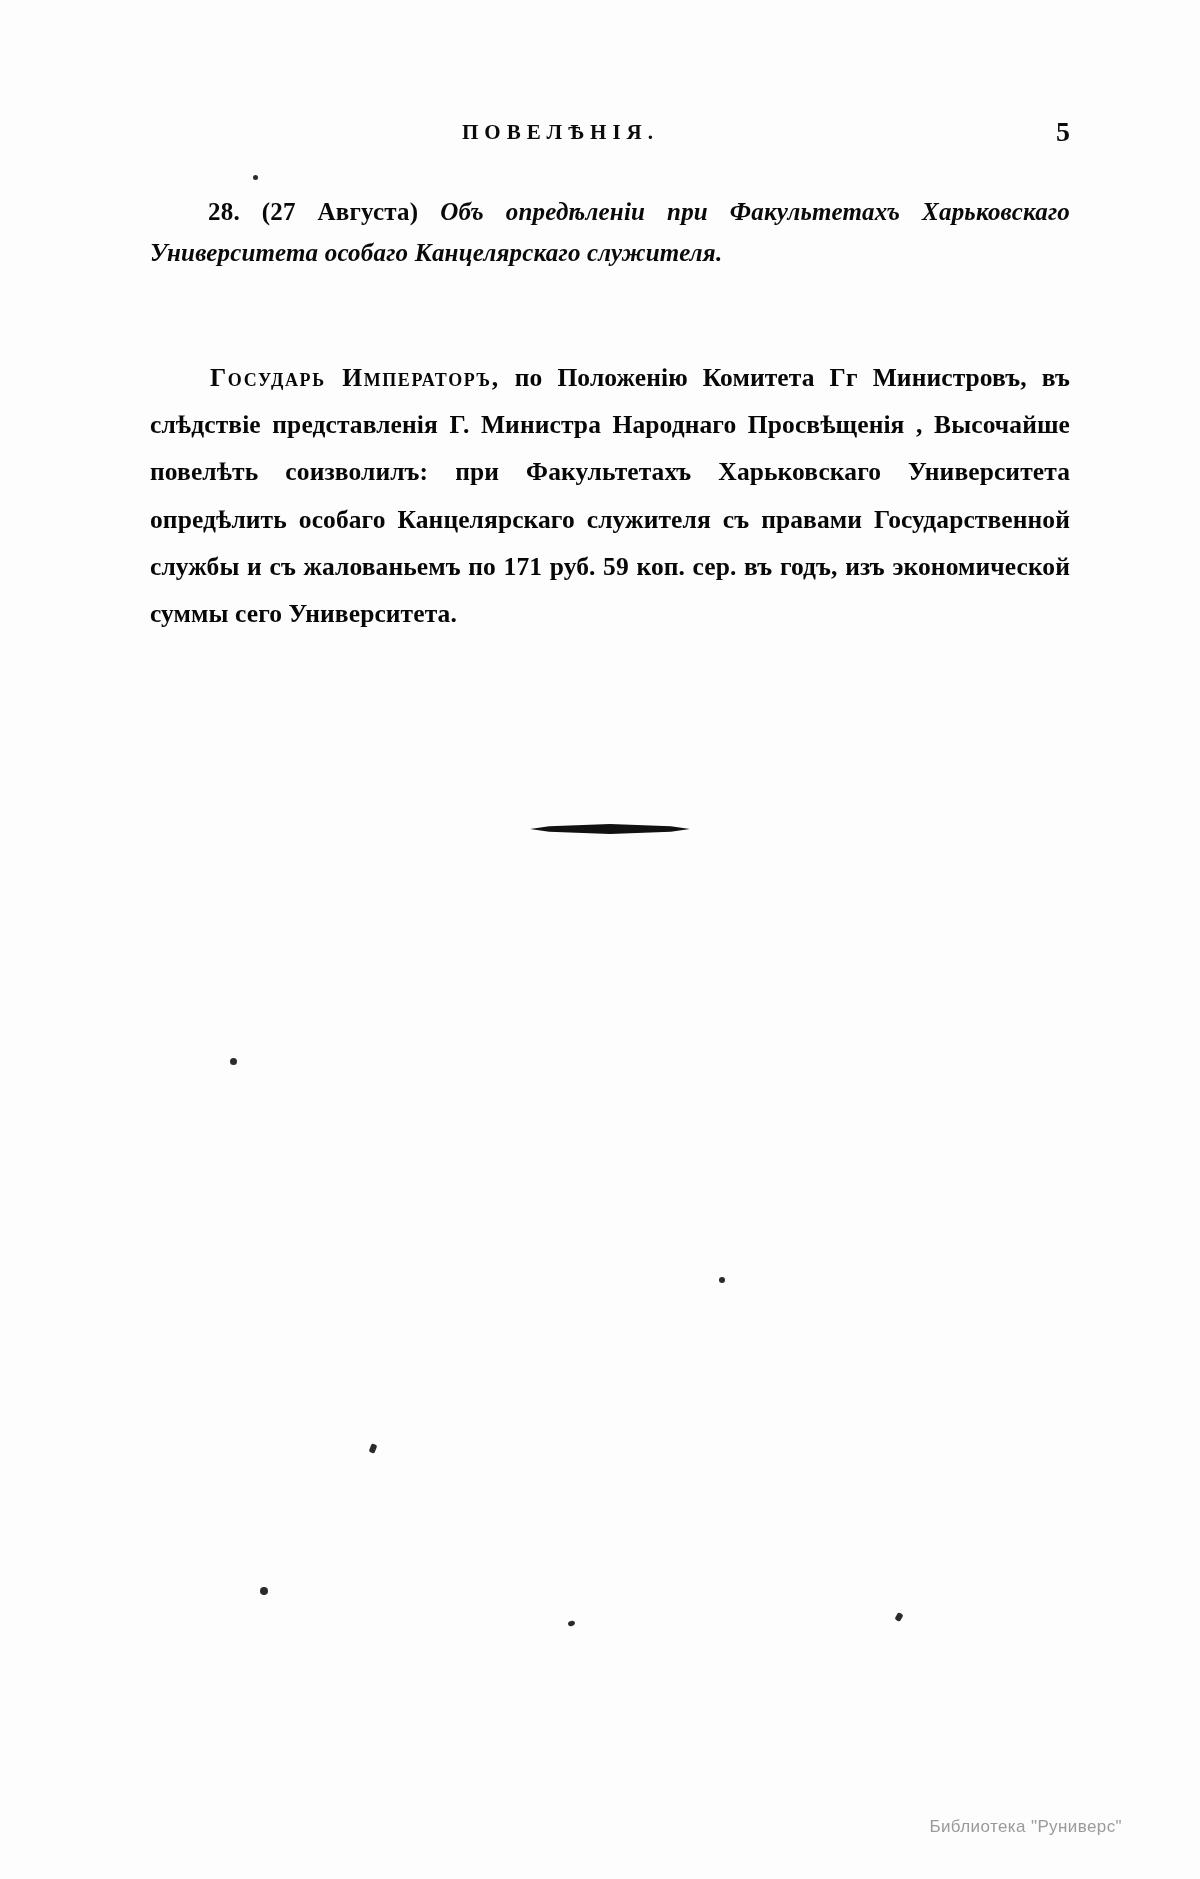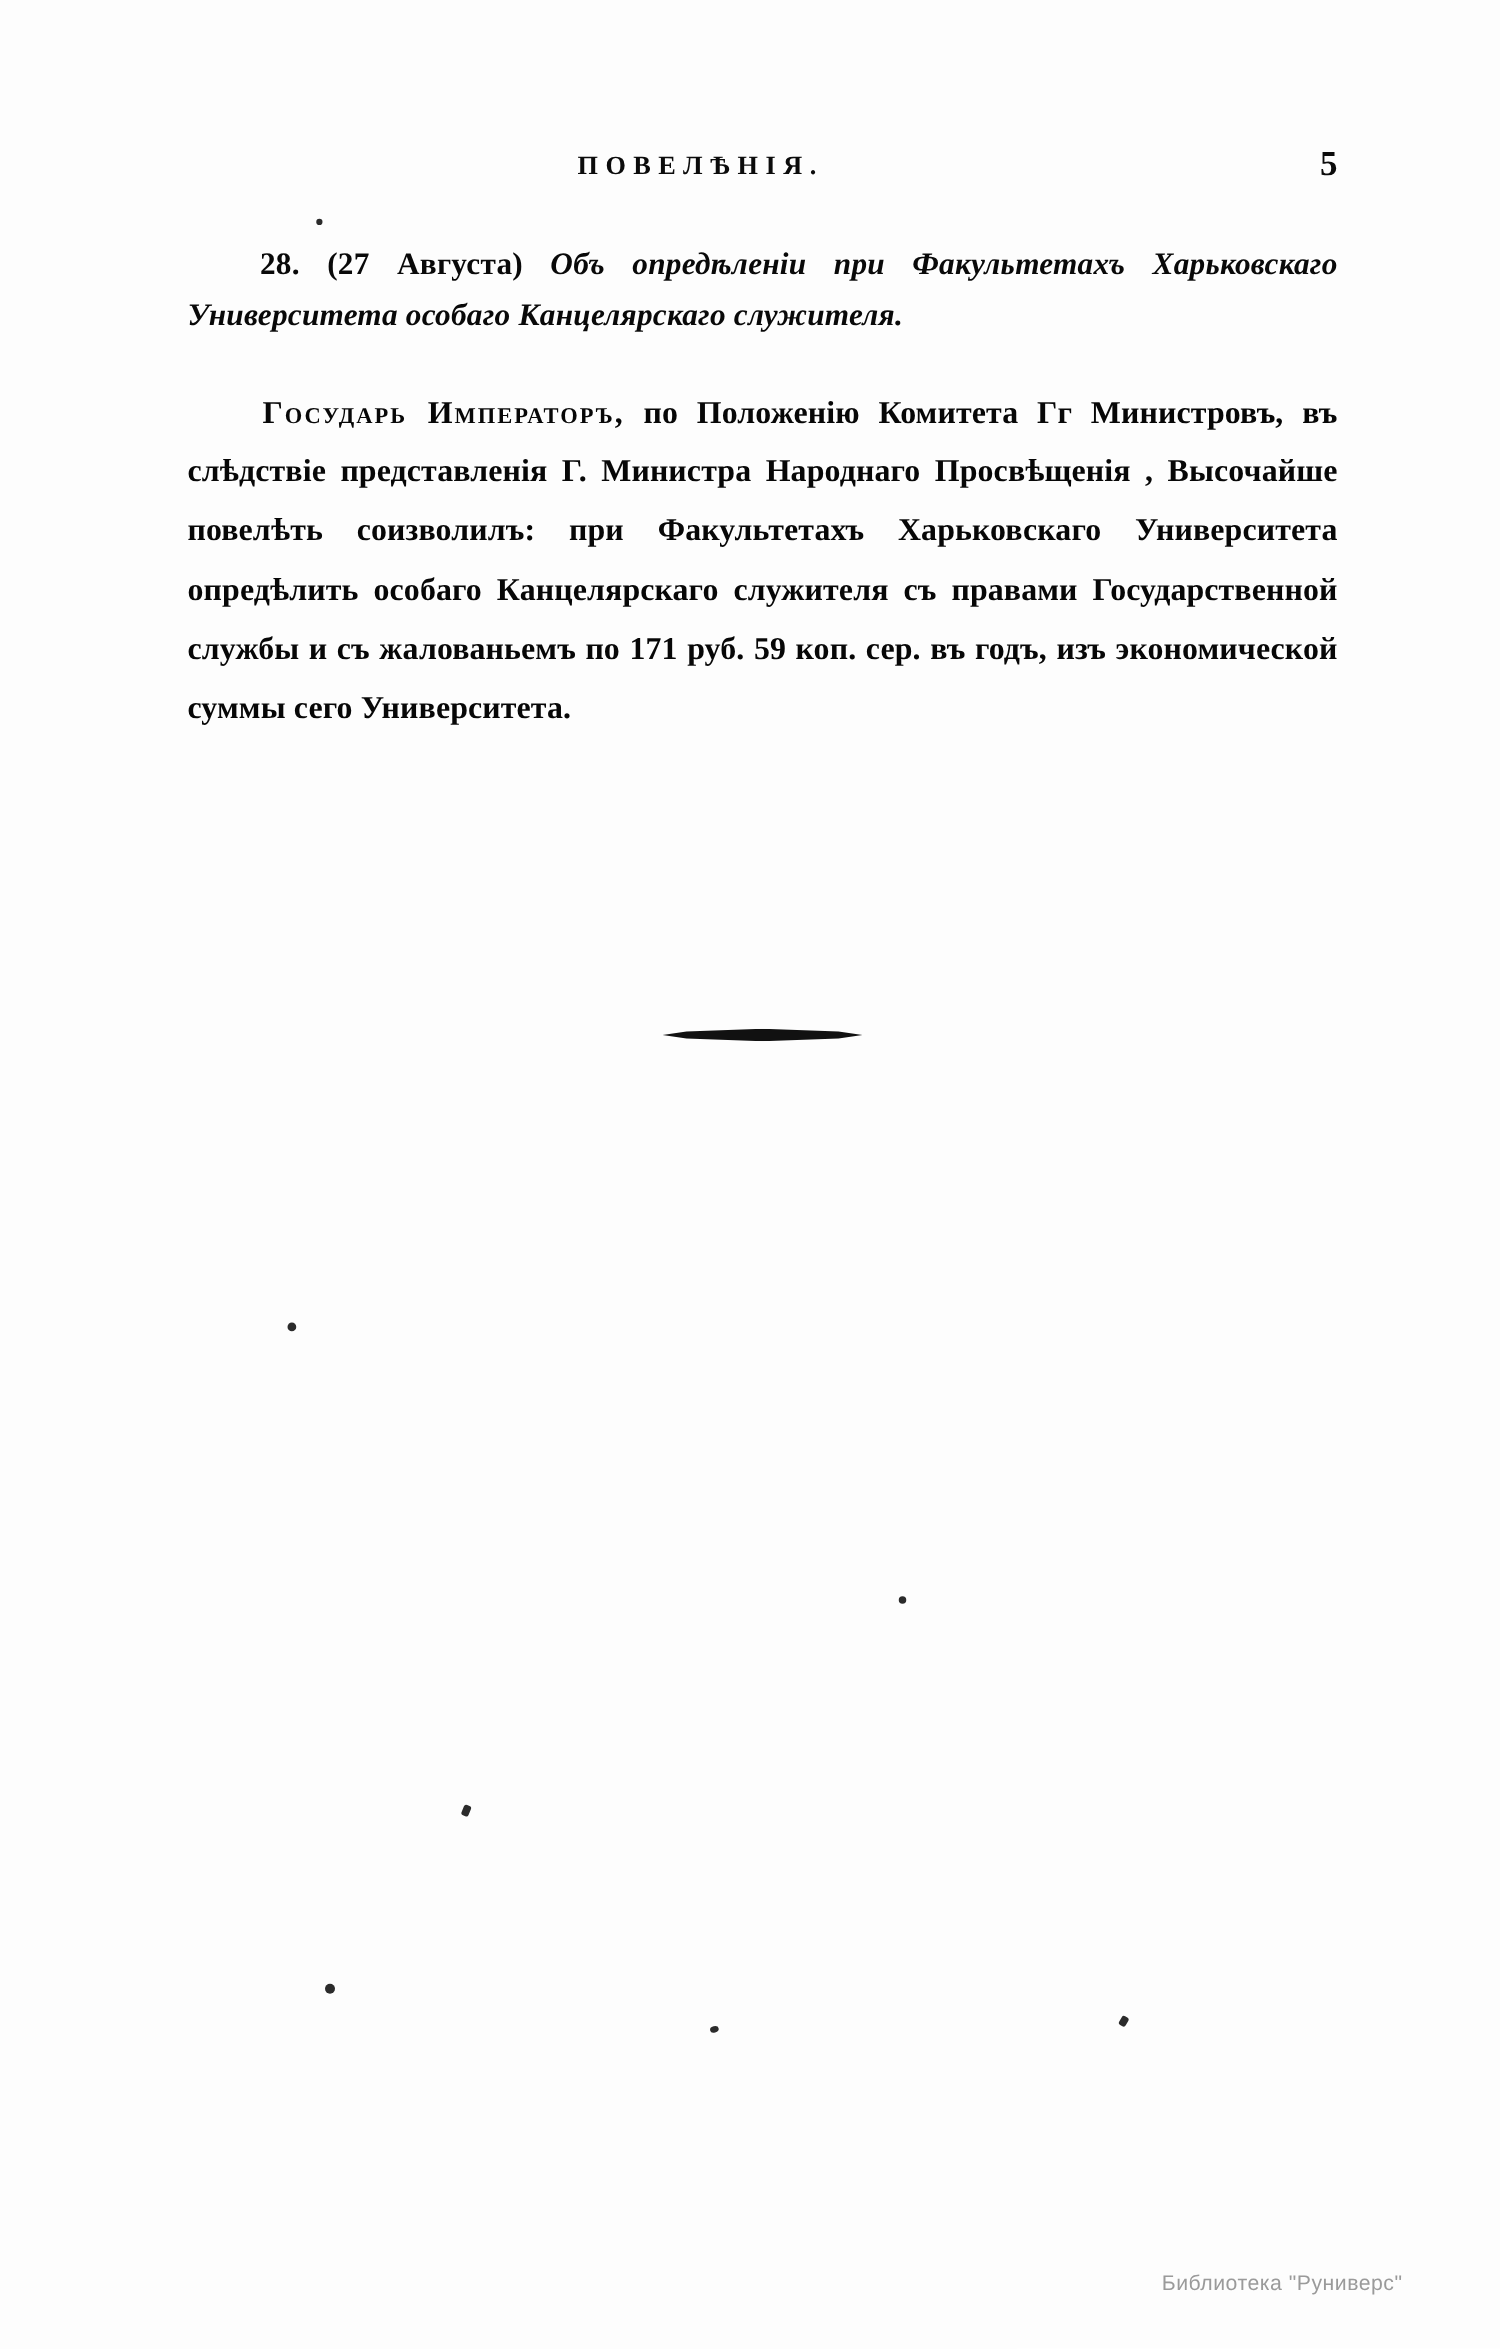--- a/index.html
+++ b/index.html
@@ -60,21 +60,21 @@
   }
 
   
   .entry-heading {
     font-family: "Liberation Serif", serif;
     font-size: 25px;
     line-height: 1.62;
     text-align: justify;
     text-indent: 58px;
     color: #090909;
-    margin-bottom: 33px;
+    margin-bottom: 81px;
     letter-spacing: 0.2px;
   }
   .entry-heading .num {
     font-weight: bold;
     font-style: normal;
   }
   .entry-heading .date {
     font-weight: bold;
     font-style: normal;
   }

